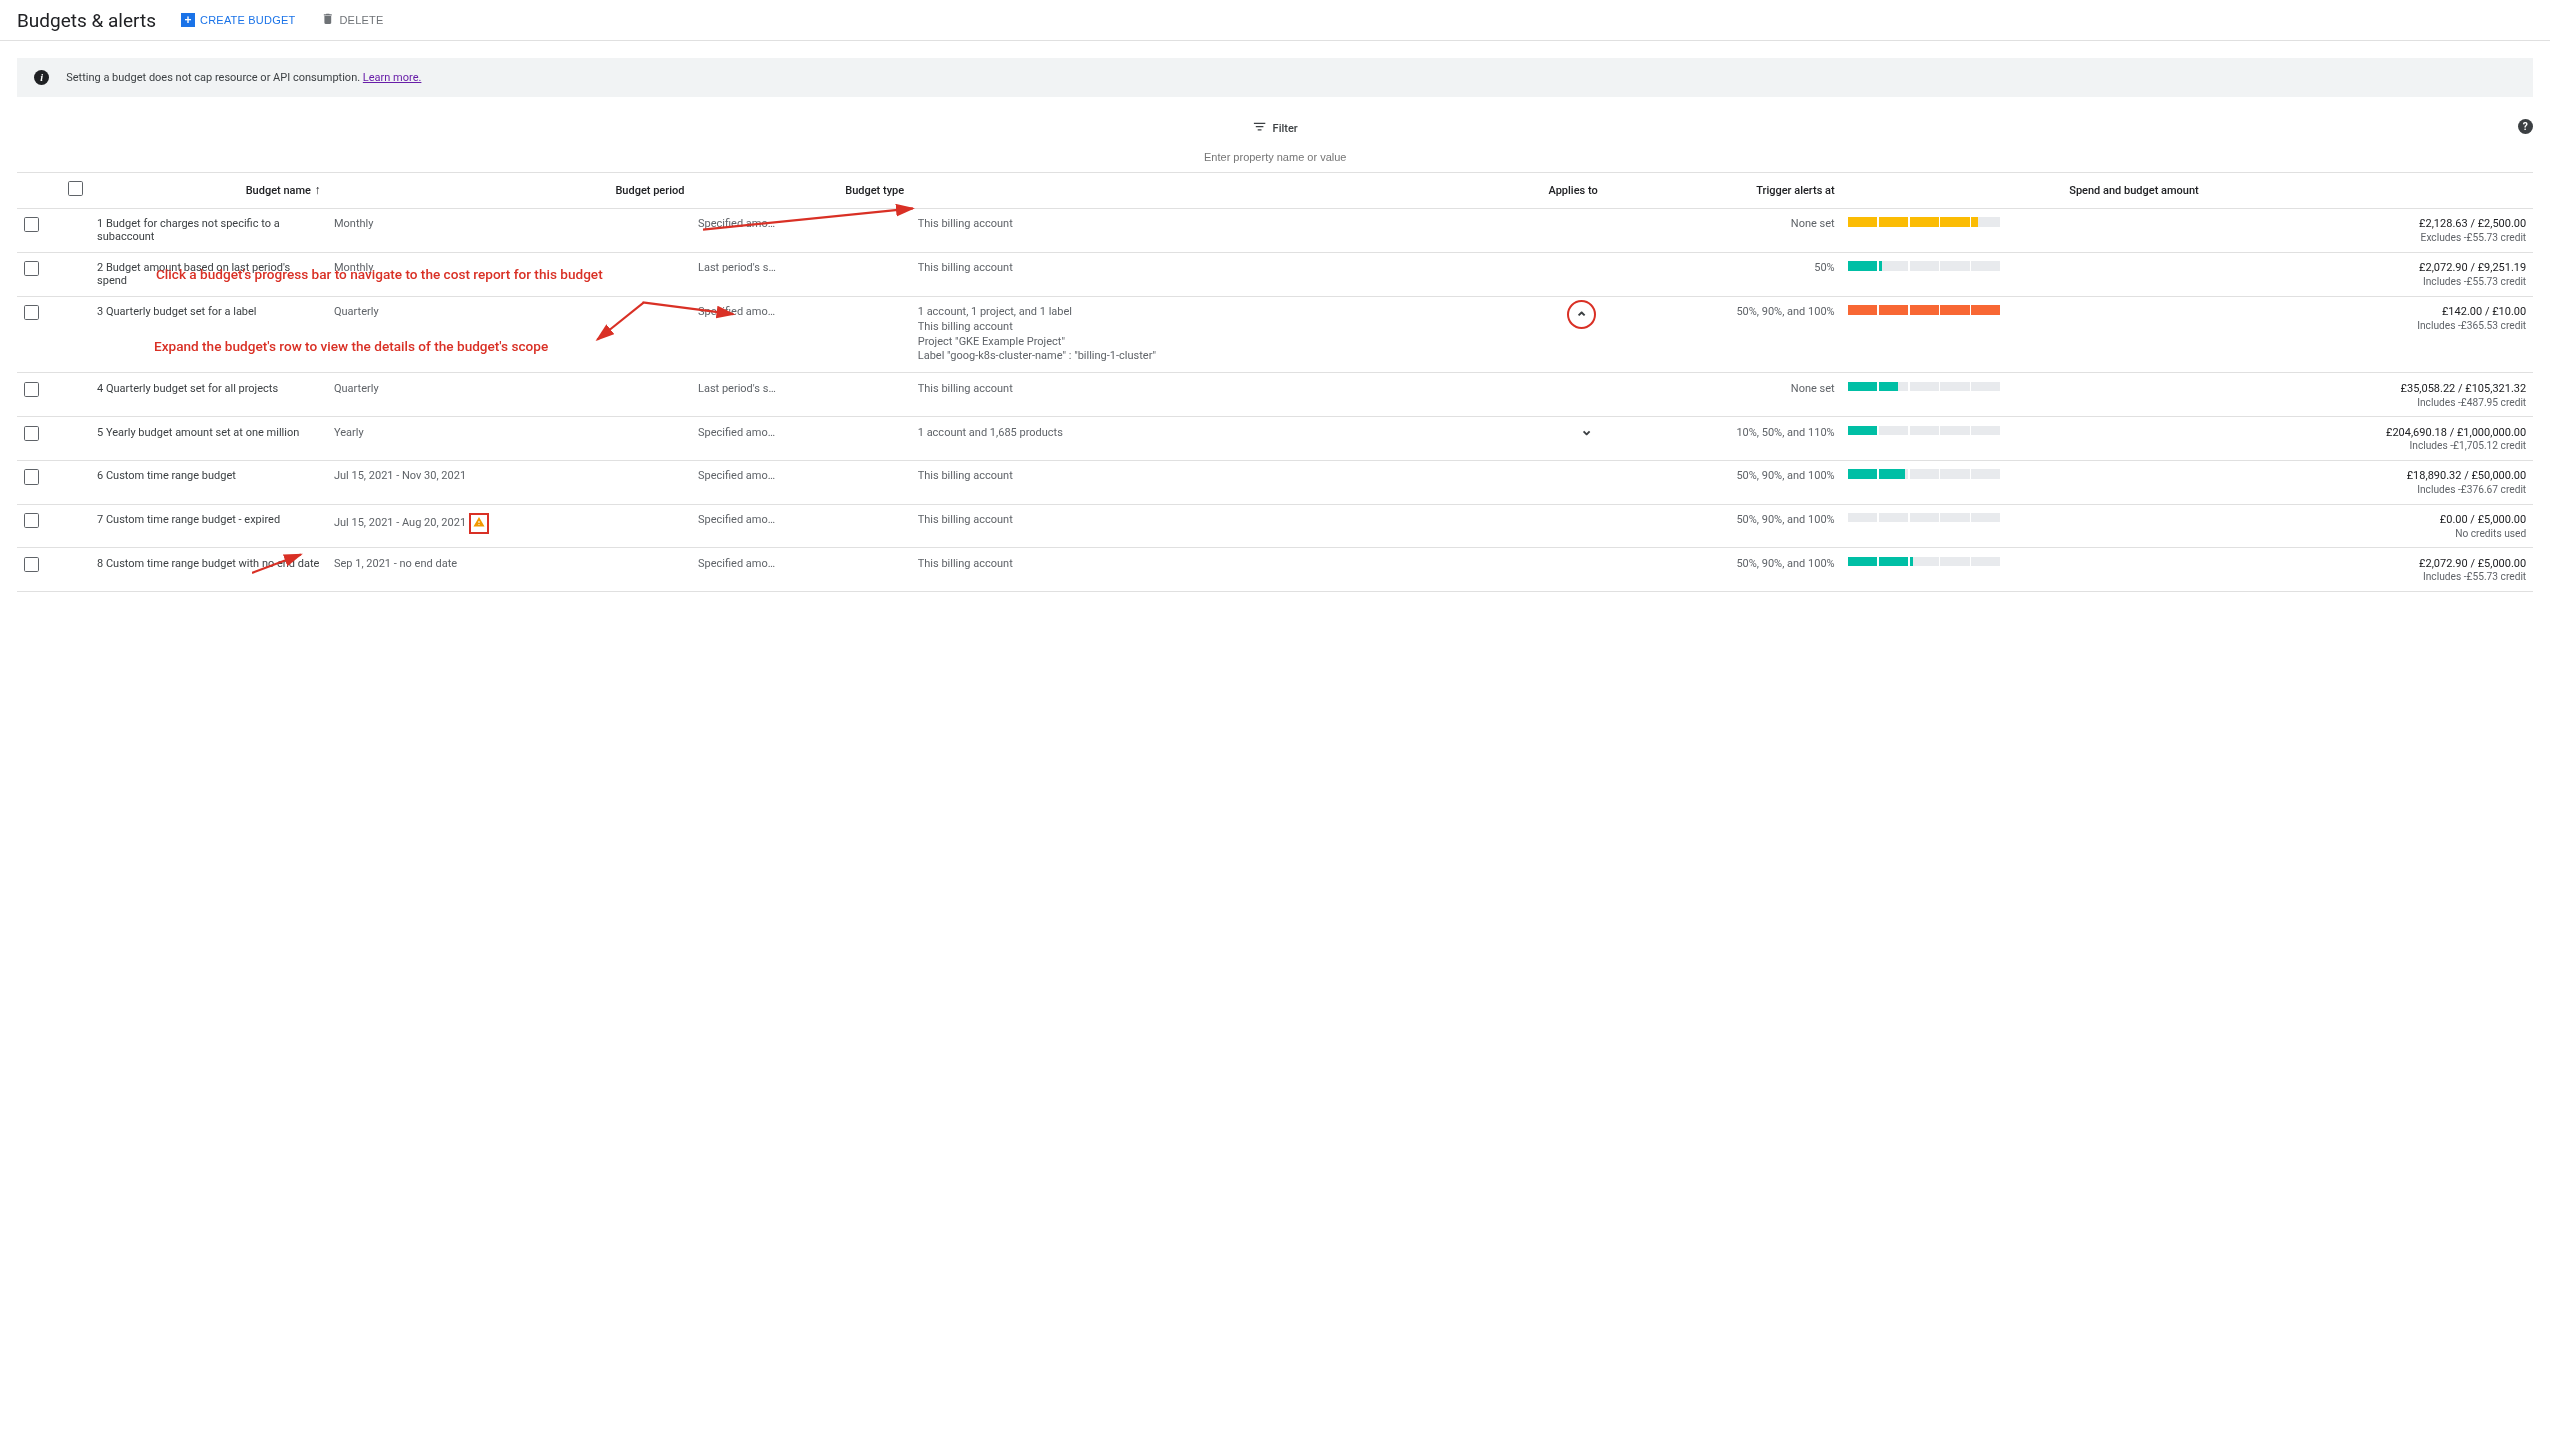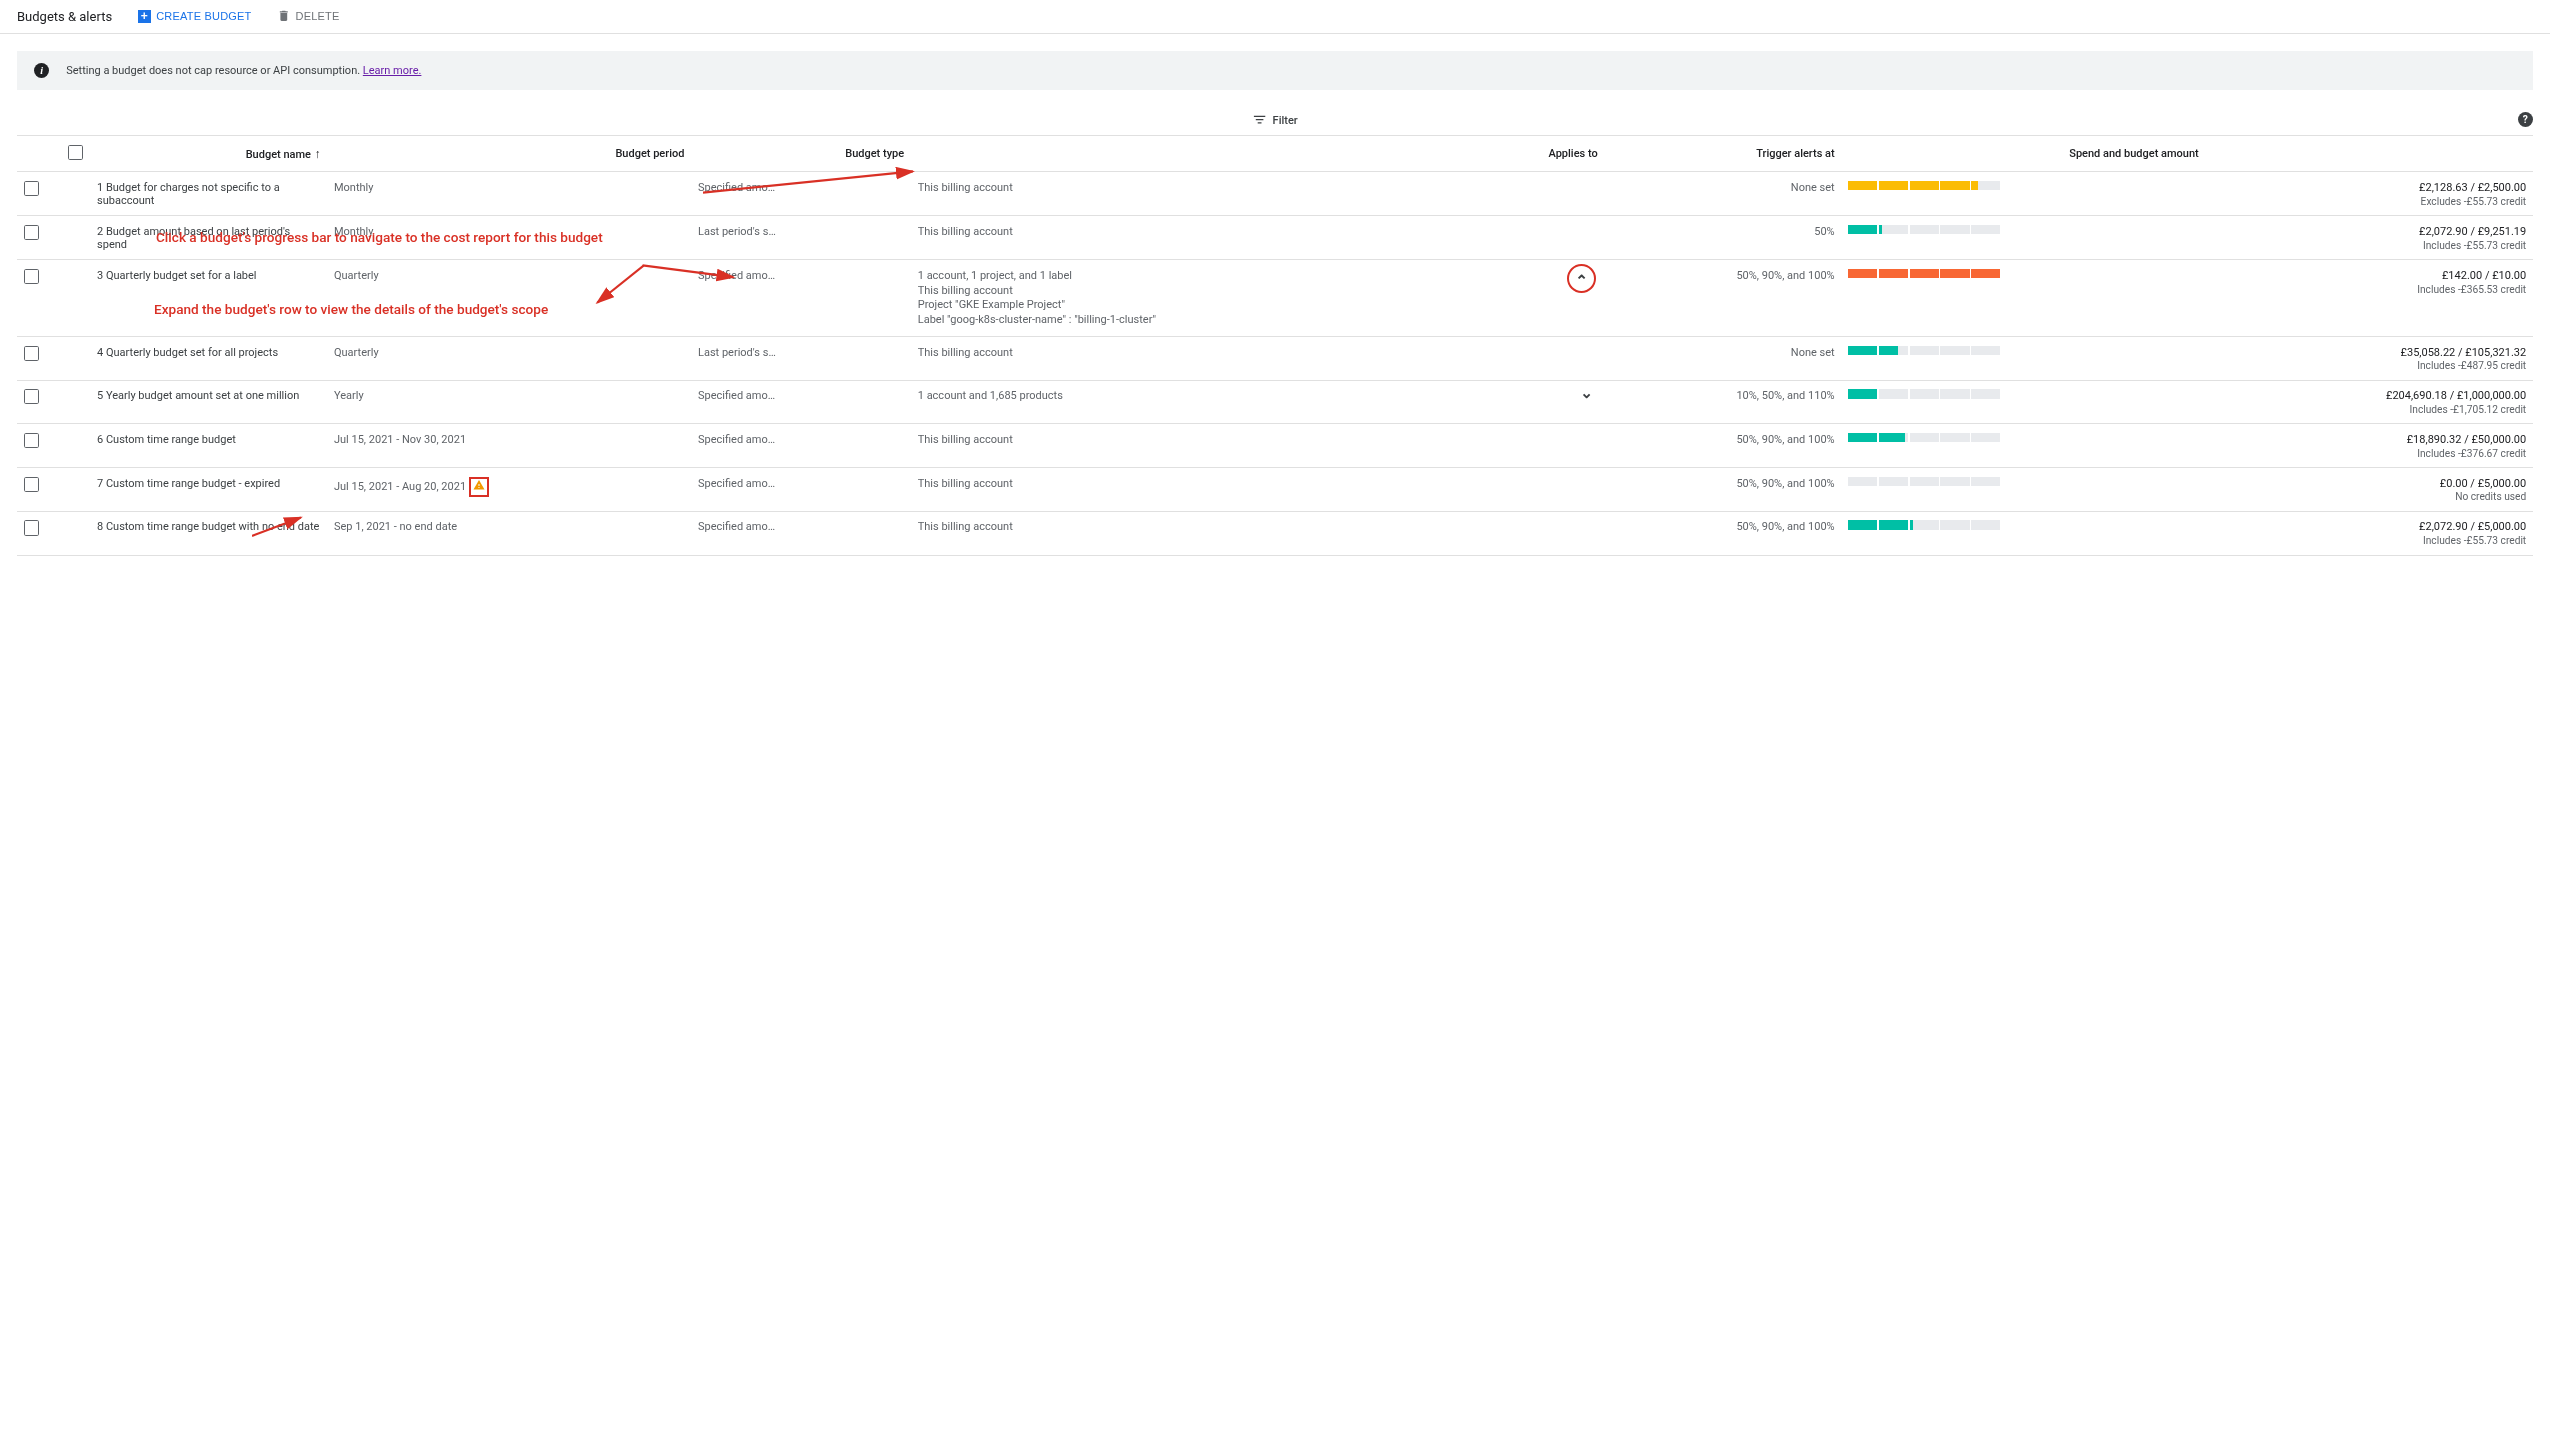--- a/index.html
+++ b/index.html
@@ -1,18 +1,18 @@
 <!DOCTYPE html>
 <html style="font-size:13.6px"><head>
 <meta charset="utf-8">
 <style>
   * { box-sizing: border-box; margin: 0; padding: 0; }
   body { font-family: "Google Sans", Roboto, Arial, sans-serif; font-size: 11px; color: #3c4043; background: #fff; }
   .header { display: flex; align-items: center; padding: 8.5px 17px; border-bottom: 0.8px solid #e0e0e0; gap: 25.4px; }
-  .page-title { font-size: 13px; color: #202124; font-weight: 400; }
+  .page-title { font-size: 19px; color: #202124; font-weight: 400; }
   .btn { display: flex; align-items: center; gap: 5.1px; background: none; border: none; cursor: pointer; font-size: 11px; font-weight: 500; letter-spacing: 0.2px; }
   .btn-primary { color: #1a73e8; }
   .btn-disabled { color: #5f6368; opacity: 0.9; }
   .plus-icon { width: 13.6px; height: 13.6px; background: #1a73e8; color: #fff; display:flex; align-items:center; justify-content:center; font-weight:bold; font-size:12px; line-height:1; }
   .trash-icon svg { width:13.6px; height:13.6px; fill:#5f6368; }
   .content { padding: 17px; }
   .description { max-width: 423px; color: #3c4043; font-size: 11px; line-height: 1.5; margin-bottom: 15.2px; }
   .info-banner { background: #f1f3f4; padding: 12px 17px; border-radius: 0; display:flex; align-items:center; gap:17px; margin-bottom: 17px; }
   .info-icon { width:15.2px; height:15.2px; border-radius:50%; background:#202124; color:#fff; display:flex; align-items:center; justify-content:center; font-weight:bold; font-style:italic; font-family:serif; font-size:10.2px;}
   .info-banner a { color: #681da8; text-decoration: underline; }
@@ -89,20 +89,21 @@
 
   <div class="filter-row">
     <span class="filter-label">
       <span class="filter-icon">
         <svg viewBox="0 0 24 24">
             <path d="M3 6h18v2H3zm3 5h12v2H6zm3 5h6v2H9z"></path>
           </svg>
       </span>
       <span>Filter</span>
     </span>
+    <input class="filter-input" placeholder="Enter property name or value" style="">
     <span class="help-icon">?</span>
   </div>
 
   <div class="table-wrap">
     <table>
       <thead>
         <tr>
           <th class="col-check"><span class="checkbox"></span></th>
           <th class="col-name"><span>Budget name</span><span class="sort-arrow">↑</span></th>
           <th class="col-period">Budget period</th>

